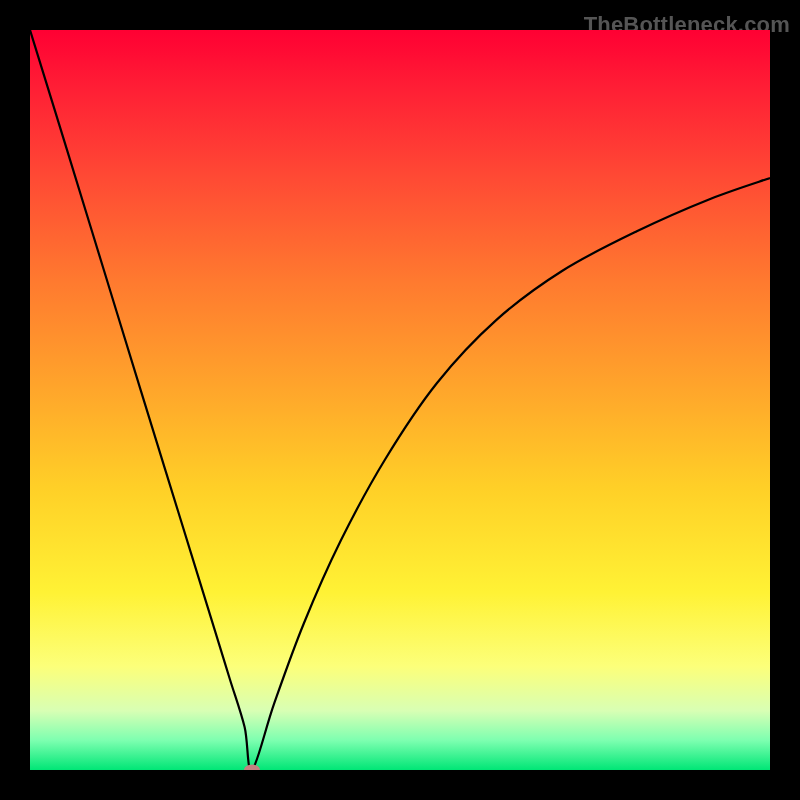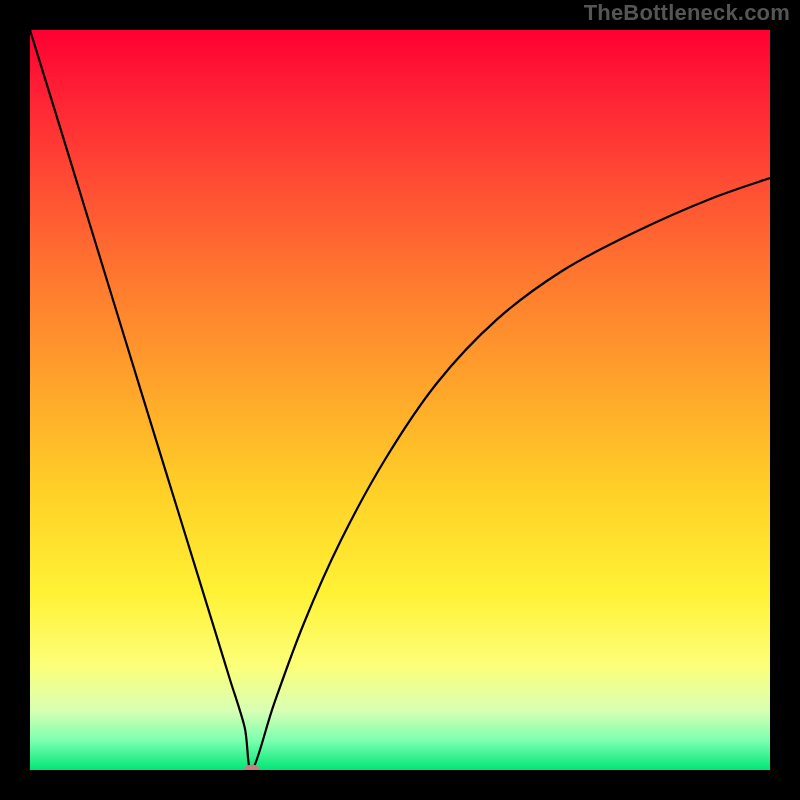--- a/index.html
+++ b/index.html
@@ -12,21 +12,21 @@
     overflow: hidden;
   }
   .frame {
     position: relative;
     width: 800px;
     height: 800px;
     background: #000;
   }
   .watermark {
     position: absolute;
-    top: 0;
+    top: 12px;
     right: 10px;
     color: #555;
     font-size: 22px;
     font-weight: 600;
     letter-spacing: 0.2px;
     user-select: none;
     text-align: center;
   }
   .plot-area {
     position: absolute;

